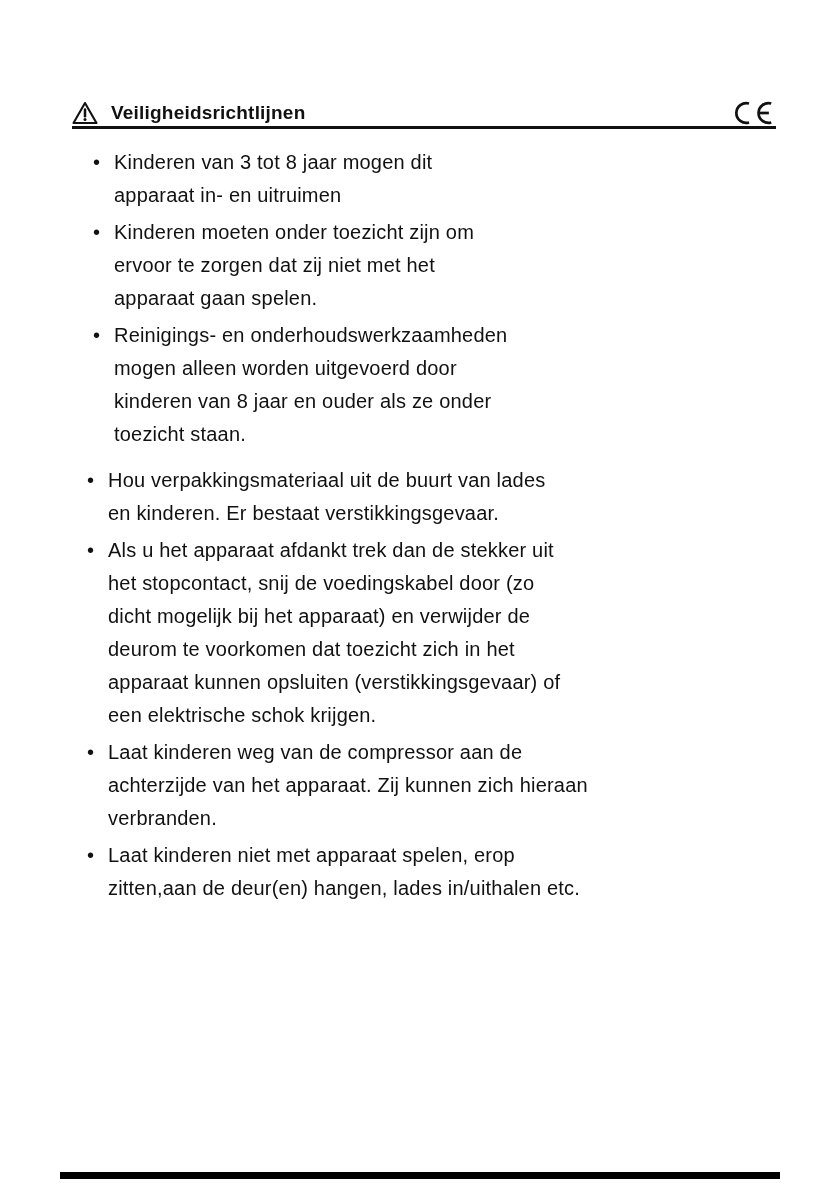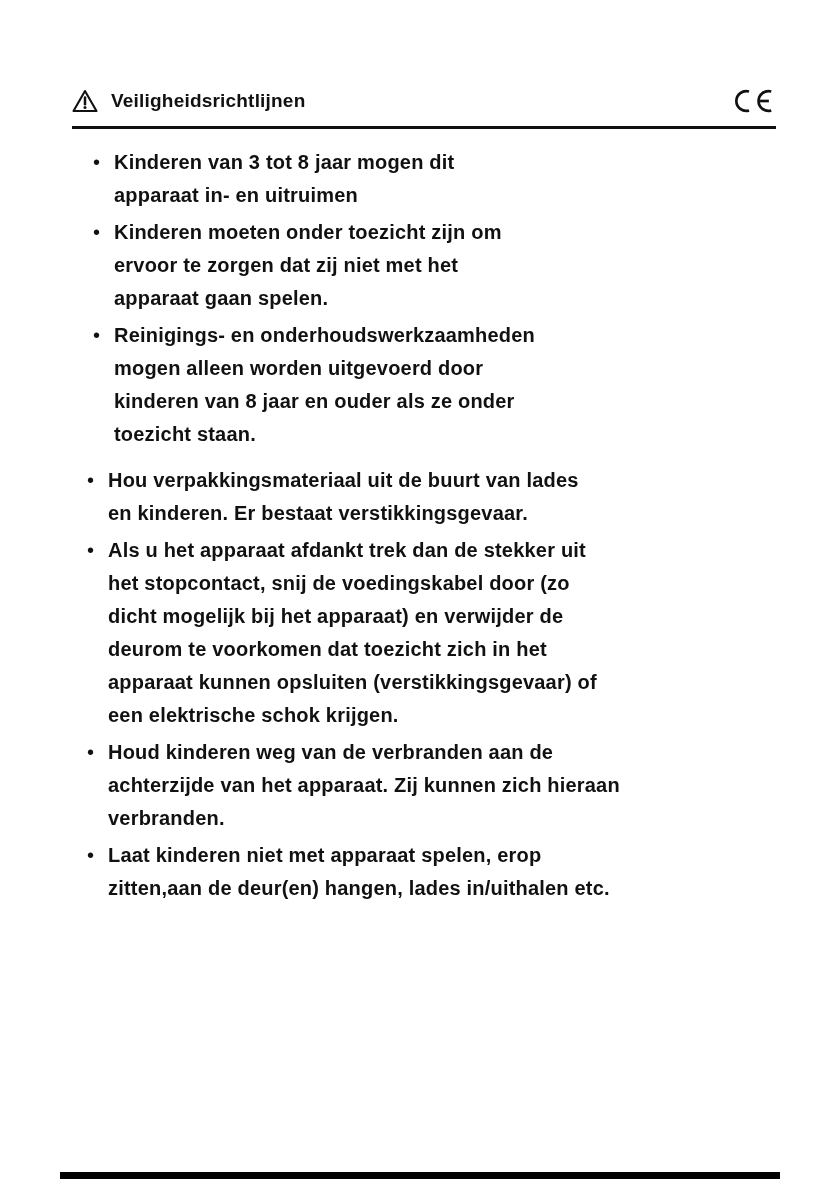--- a/index.html
+++ b/index.html
@@ -11,21 +11,21 @@
     position: relative;
     width: 840px;
     height: 1190px;
     background: #ffffff;
     font-family: "Liberation Sans", sans-serif;
     color: #111111;
     overflow: hidden;
   }
   .header {
     position: absolute;
-    top: 88px;
+    top: 100px;
     left: 72px;
     width: 704px;
     display: flex;
     align-items: center;
   }
   .warning-icon {
     flex: 0 0 auto;
     display: inline-flex;
     margin-right: 13px;
   }
@@ -62,21 +62,20 @@
   .bullet.g1 { padding-left: 21px; }
   .bullet.g2 { padding-left: 15px; }
   .bullet.extra-gap { margin-top: 13px; }
   .dot {
     flex: 0 0 21px;
     width: 21px;
   }
   .text {
     white-space: pre-line;
     flex: 1 1 auto;
-    font-weight: bold;
   }
   .bottom-bar {
     position: absolute;
     left: 60px;
     bottom: 11px;
     width: 720px;
     height: 7px;
     background: #000000;
   }
 </style>
@@ -139,21 +138,21 @@
       <span class="text">Als u het apparaat afdankt trek dan de stekker uit
 het stopcontact, snij de voedingskabel door (zo
 dicht mogelijk bij het apparaat) en verwijder de
 deurom te voorkomen dat toezicht zich in het
 apparaat kunnen opsluiten (verstikkingsgevaar) of
 een elektrische schok krijgen.</span>
     </div>
 
     <div class="bullet g2">
       <span class="dot">•</span>
-      <span class="text">Houd kinderen weg van de verbranden aan de
+      <span class="text">Laat kinderen weg van de compressor aan de
 achterzijde van het apparaat. Zij kunnen zich hieraan
 verbranden.</span>
     </div>
 
     <div class="bullet g2">
       <span class="dot">•</span>
       <span class="text">Laat kinderen niet met apparaat spelen, erop
 zitten,aan de deur(en) hangen, lades in/uithalen etc.</span>
     </div>
 

